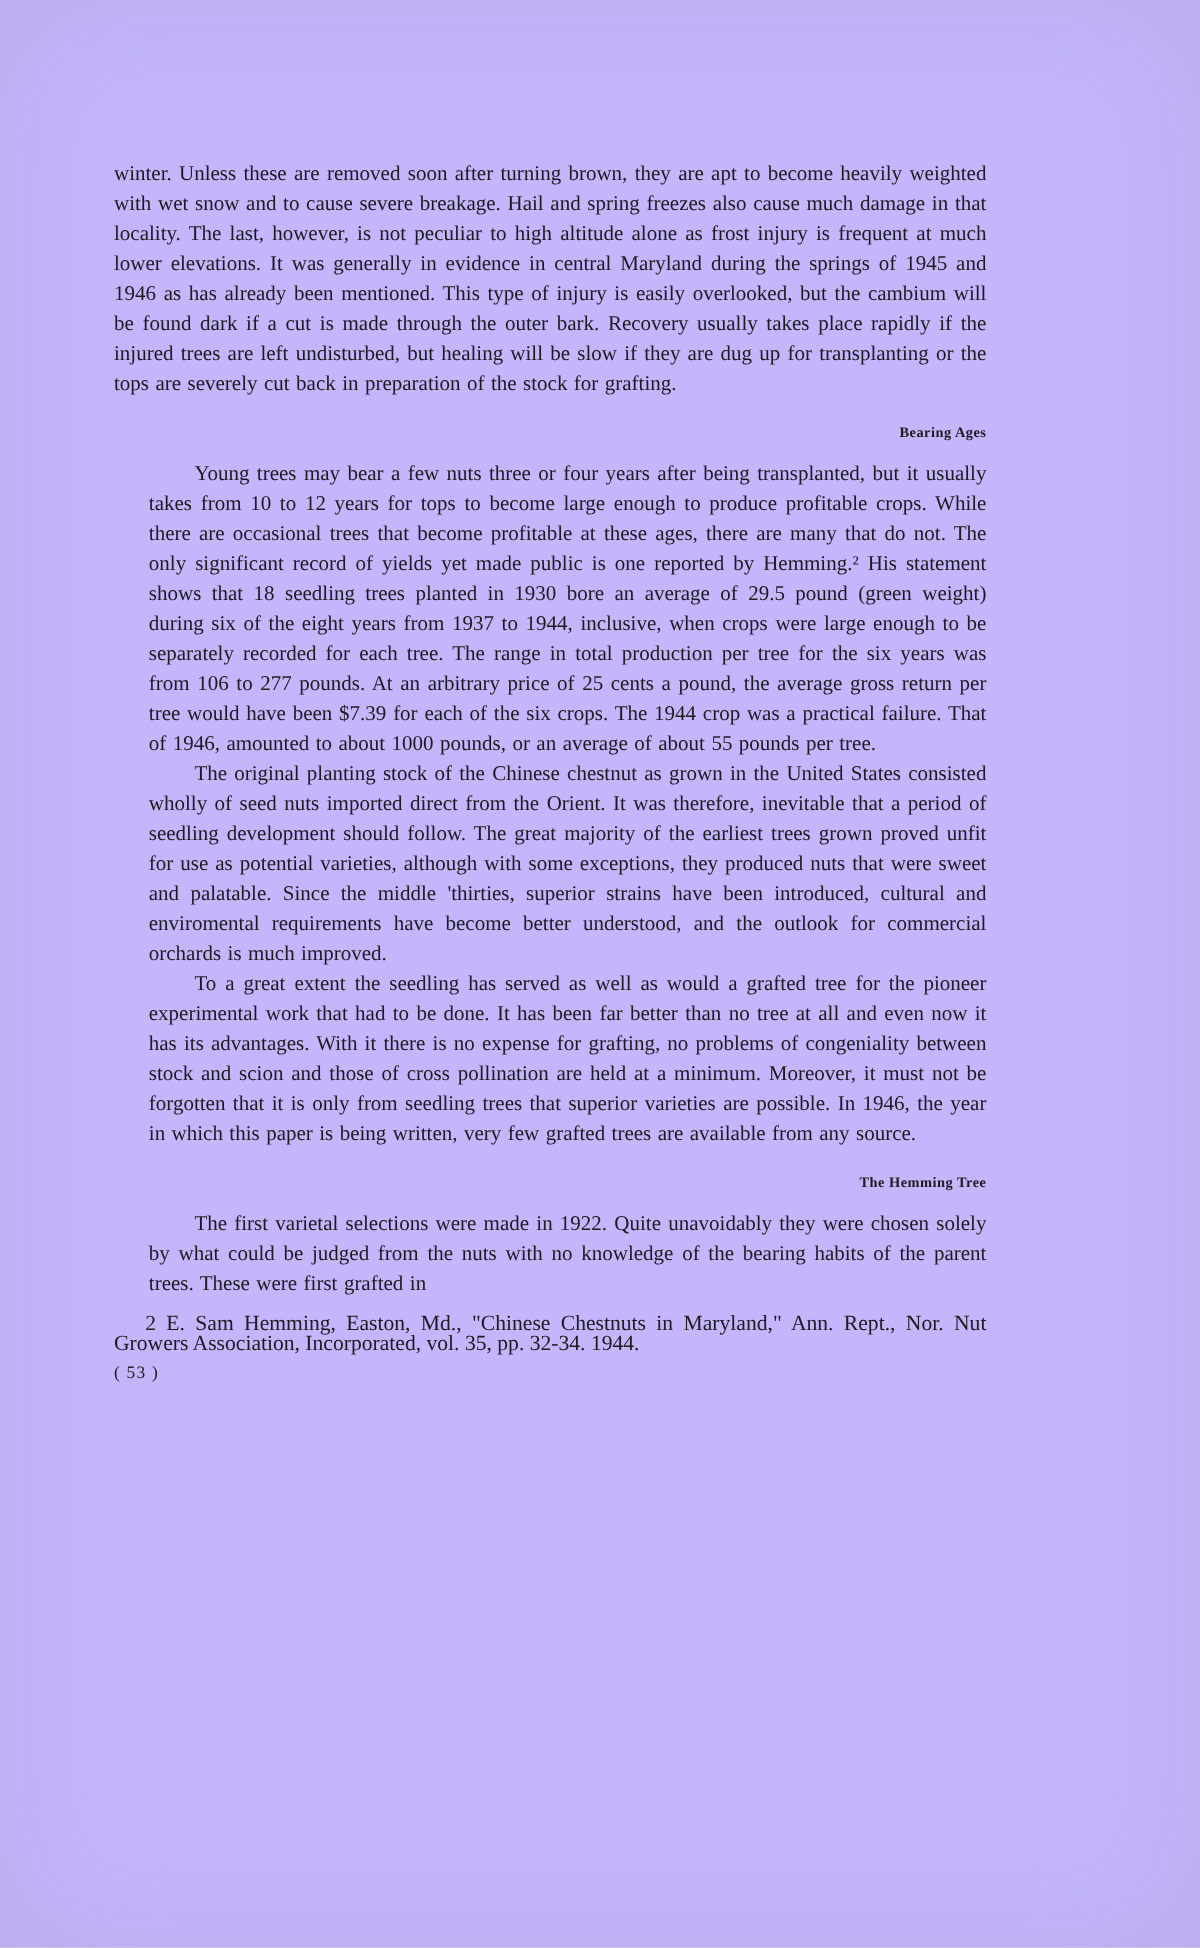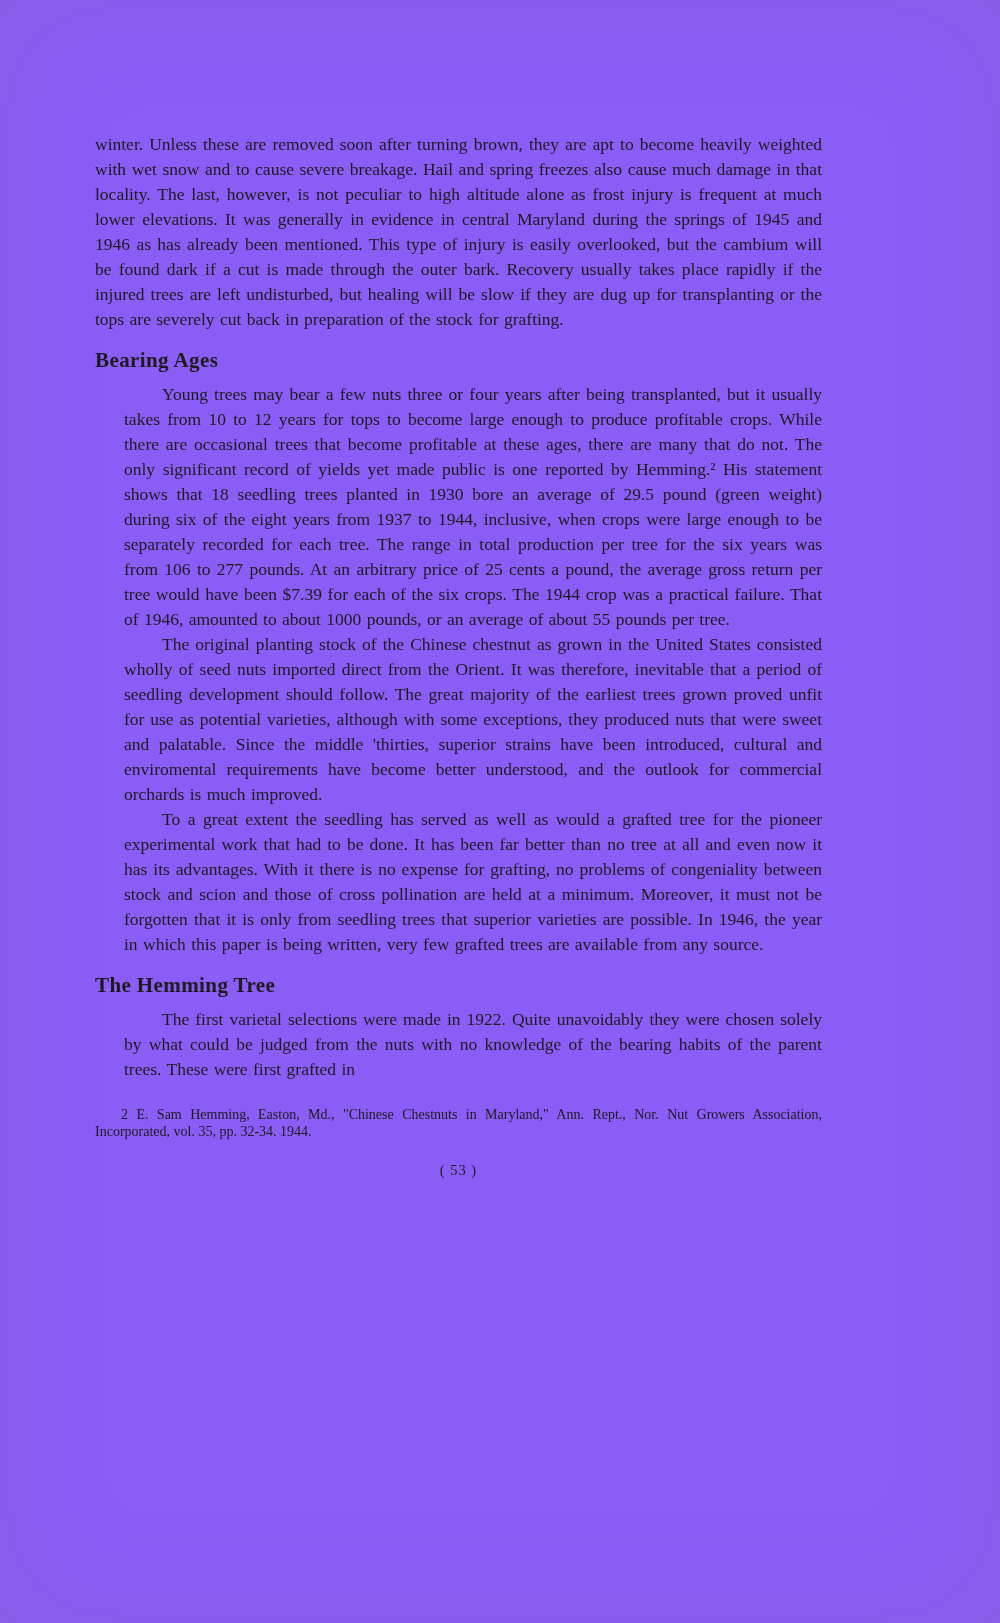--- a/index.html
+++ b/index.html
@@ -5,58 +5,58 @@
     html, body {
       margin: 0;
       padding: 0;
       background: #d8d5cd;
     }
     .page {
       position: relative;
       width: 1000px;
       min-height: 1623px;
       margin: 0 auto;
-      background: #8b5cf6;
+      background: #c4b5fd;
       box-shadow: inset 0 0 120px rgba(120,110,90,0.12);
       box-sizing: border-box;
       padding: 132px 178px 60px 95px;
       color: #1c1c1c;
       font-family: "Liberation Serif", "DejaVu Serif", serif;
       font-size: 17.5px;
       line-height: 25px;
     }
     .para {
       margin: 0;
       text-align: justify;
       word-spacing: 1px;
     }
     .para.indent {
       text-indent: 38px;
       margin-left: 29px;
     }
     .heading {
-      font-size: 21px;
+      font-size: 12px;
       font-weight: 700;
-      text-align: left;
+      text-align: right;
       margin: 16px 0 9px 0;
       letter-spacing: 0.4px;
     }
     .footnote {
-      margin-top: 24px;
-      font-size: 14px;
+      margin-top: 12px;
+      font-size: 18px;
       line-height: 17px;
       text-align: justify;
     }
     .footnote p {
       margin: 0;
       text-indent: 26px;
     }
     .page-number {
-      margin-top: 18px;
-      text-align: center;
+      margin-top: 4px;
+      text-align: left;
       font-size: 14.5px;
       letter-spacing: 1px;
     }
   </style>
 </head>
 <body>
 
 <div class="page">
 
   <p class="para">winter. Unless these are removed soon after turning brown, they are apt to become heavily weighted with wet snow and to cause severe breakage. Hail and spring freezes also cause much damage in that locality. The last, however, is not peculiar to high altitude alone as frost injury is frequent at much lower elevations. It was generally in evidence in central Maryland during the springs of 1945 and 1946 as has already been mentioned. This type of injury is easily overlooked, but the cambium will be found dark if a cut is made through the outer bark. Recovery usually takes place rapidly if the injured trees are left undisturbed, but healing will be slow if they are dug up for transplanting or the tops are severely cut back in preparation of the stock for grafting.</p>

